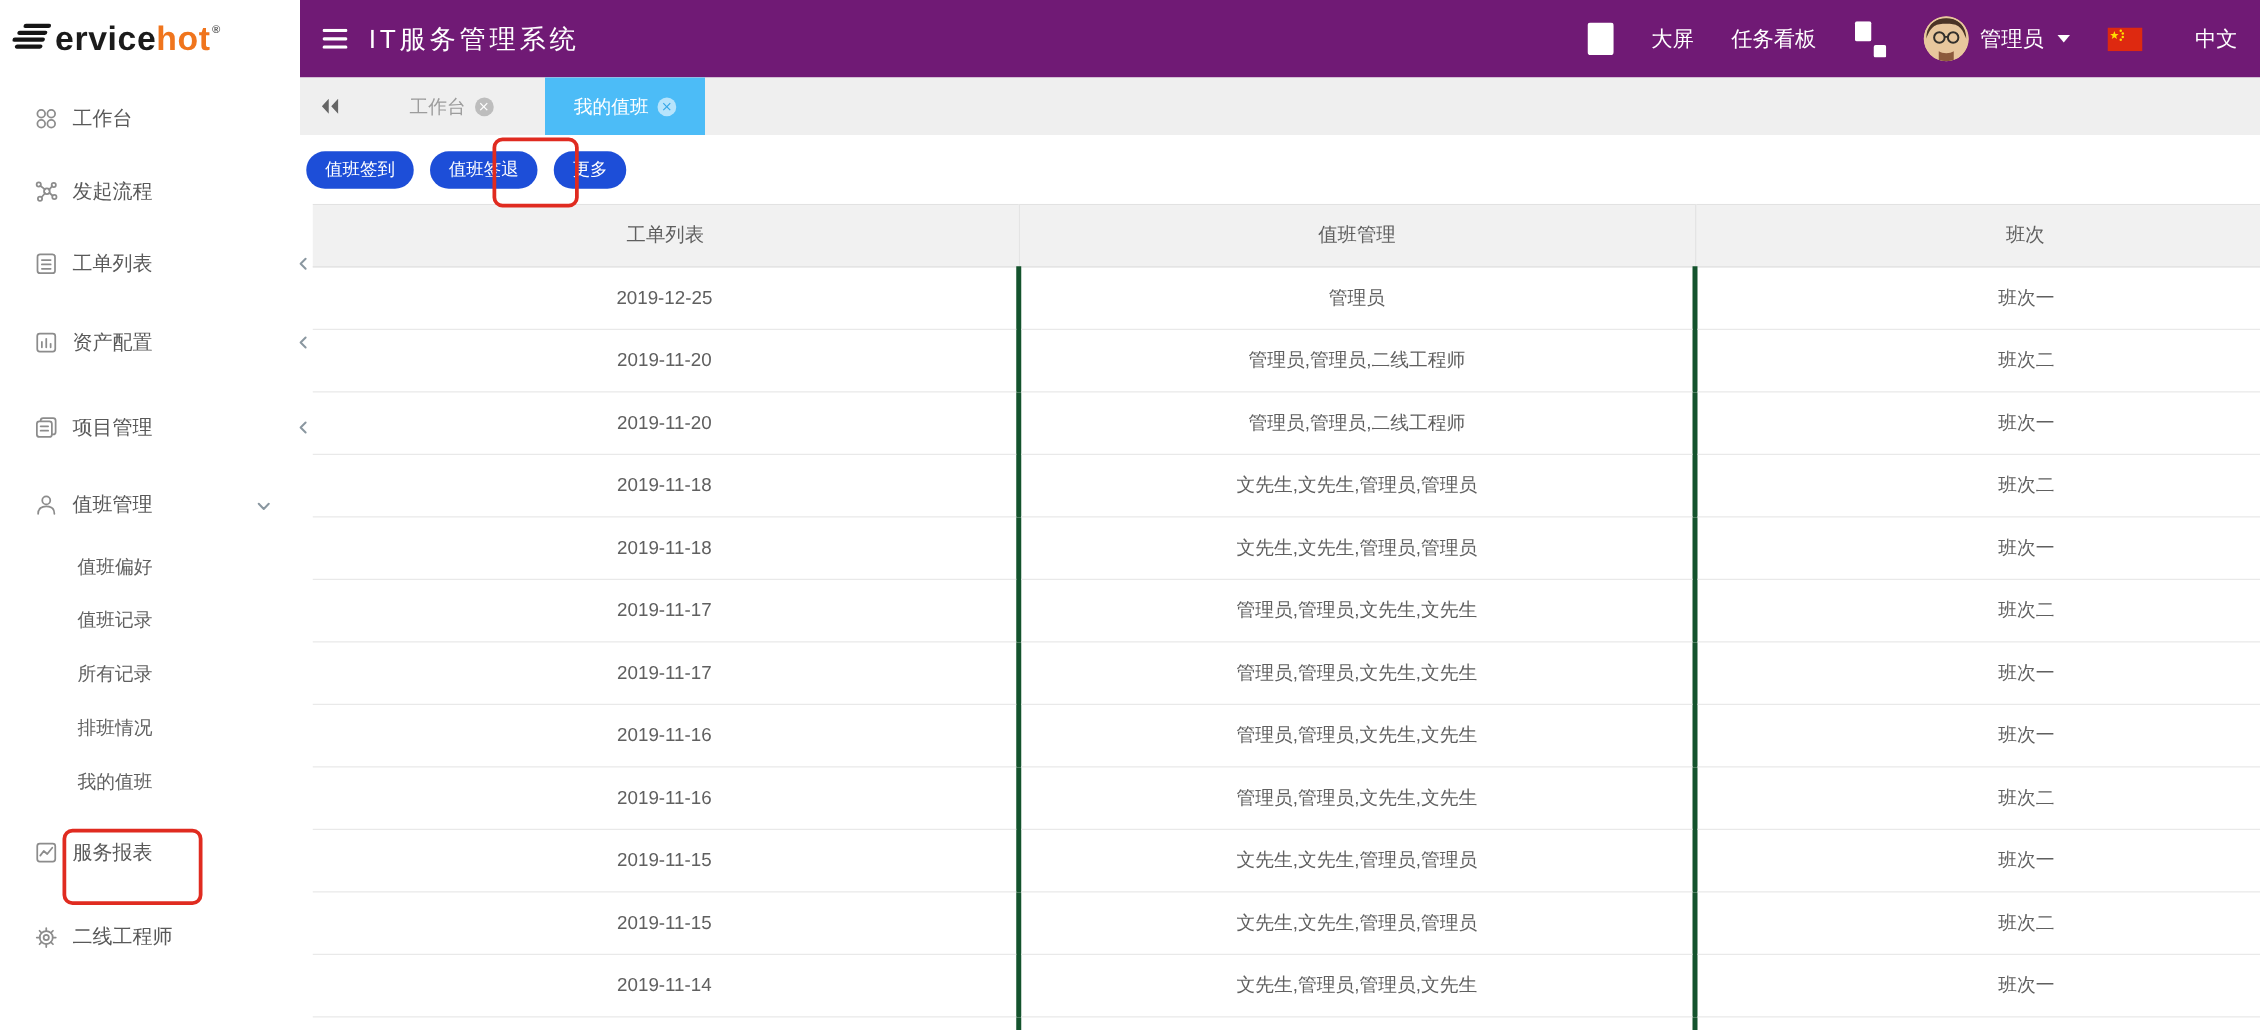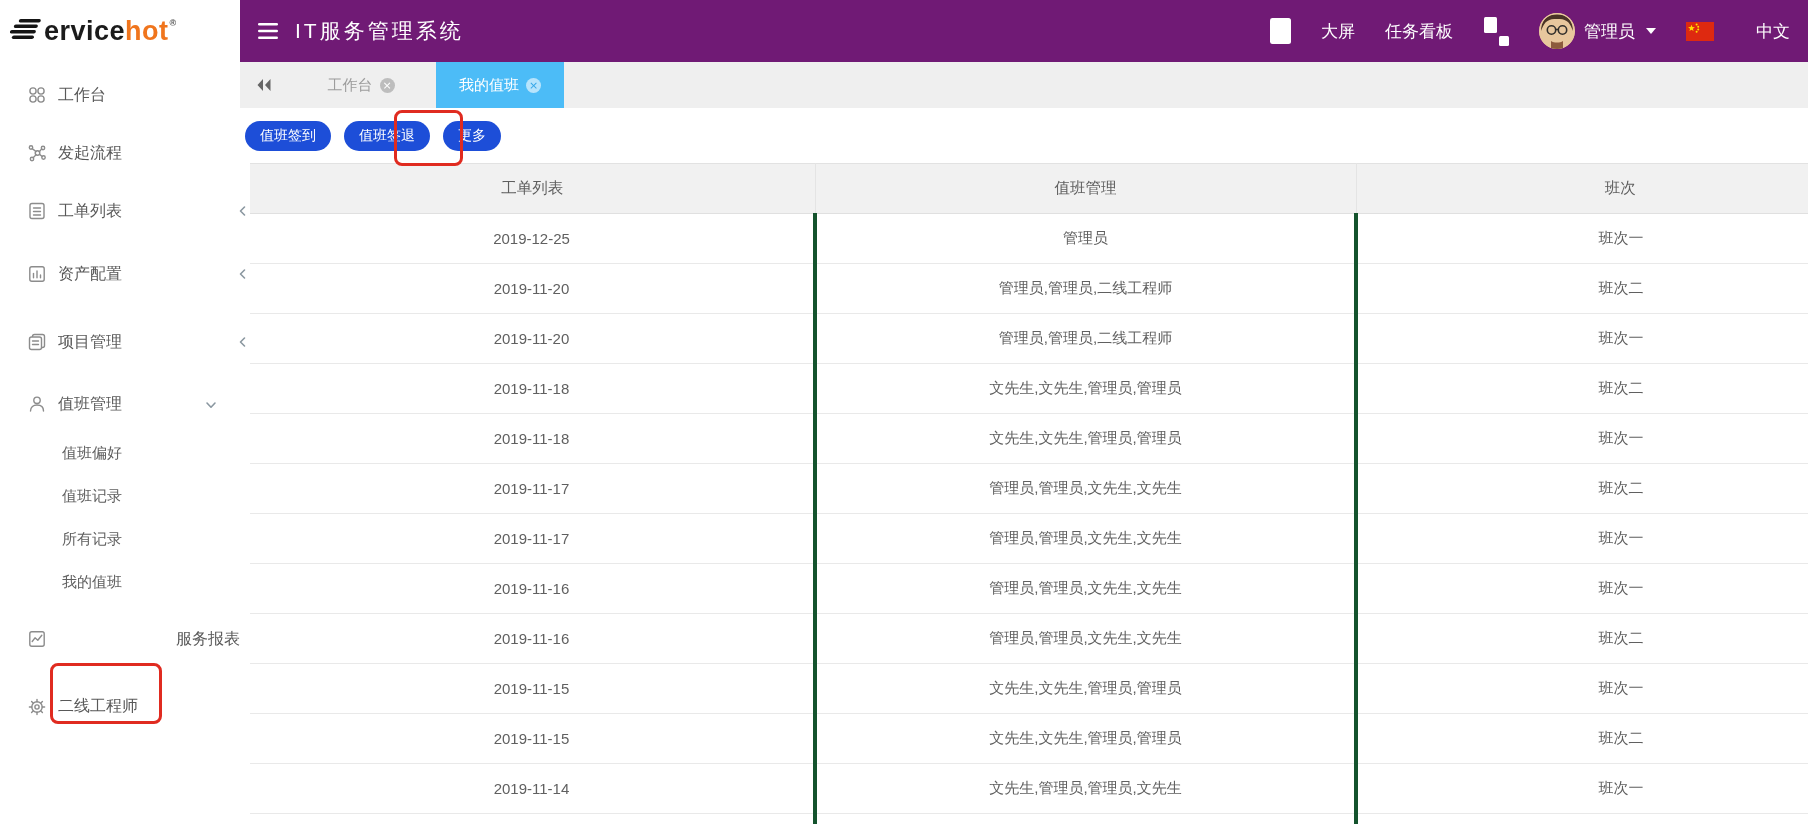--- a/index.html
+++ b/index.html
@@ -12,21 +12,21 @@
   .logo-mark{margin-right:4px;}
   .logo-text{font-size:27px;font-weight:700;color:#1b1b1b;letter-spacing:.5px;}
   .logo-text .hot{color:#F0751D;}
   .logo-reg{font-size:9px;color:#555;vertical-align:top;position:relative;top:2px;margin-left:1px;}
   .menu{padding-top:4px;}
   .m-item{height:58px;display:flex;align-items:center;padding-left:27px;position:relative;
           color:#595959;font-size:16px;cursor:pointer;box-sizing:border-box;}
   .m-item .micon{margin-right:11px;flex:0 0 auto;}
   .m-item .chev{position:absolute;left:237px;top:50%;margin-top:-6px;}
   .m-item .chev-in{position:absolute;left:205px;top:50%;margin-top:-5px;}
-  .h68{height:68px;} .h56{height:56px;} .h70{height:70px;justify-content:space-between;} .h65{height:65px;}
+  .h68{height:68px;} .h56{height:56px;} .h70{height:70px;} .h65{height:65px;}
   .sub{}
   .s-item{height:43px;display:flex;align-items:center;padding-left:62px;color:#606060;font-size:15px;cursor:pointer;}
   
   .topbar{position:absolute;left:240px;top:0;right:0;height:62px;background:#701a75;
           display:flex;align-items:center;color:#fff;}
   .burger{margin-left:18px;cursor:pointer;}
   .sys-title{margin-left:17px;font-size:21px;letter-spacing:3px;font-weight:400;}
   .top-right{margin-left:auto;display:flex;align-items:center;padding-right:18px;column-gap:30px;}
   .top-link{font-size:17px;cursor:pointer;white-space:nowrap;}
   .userbox{display:flex;align-items:center;column-gap:9px;cursor:pointer;}
@@ -163,20 +163,23 @@
       <div class="s-item">
           <span>值班偏好</span>
         </div>
       <div class="s-item">
           <span>值班记录</span>
         </div>
       <div class="s-item">
           <span>所有记录</span>
         </div>
       <div class="s-item">
+          <span>排班情况</span>
+        </div>
+      <div class="s-item">
           <span>我的值班</span>
         </div>
     </div>
 
     <div class="m-item h70">
       <svg class="micon ic" width="20" height="20" viewBox="0 0 20 20">
         <rect x="2.8" y="2.8" width="14.4" height="14.4" rx="2"></rect>
         <polyline points="5.2,12.5 8,8.8 10.8,11.2 14.8,6.2"></polyline>
       </svg>
       <span>服务报表</span>

